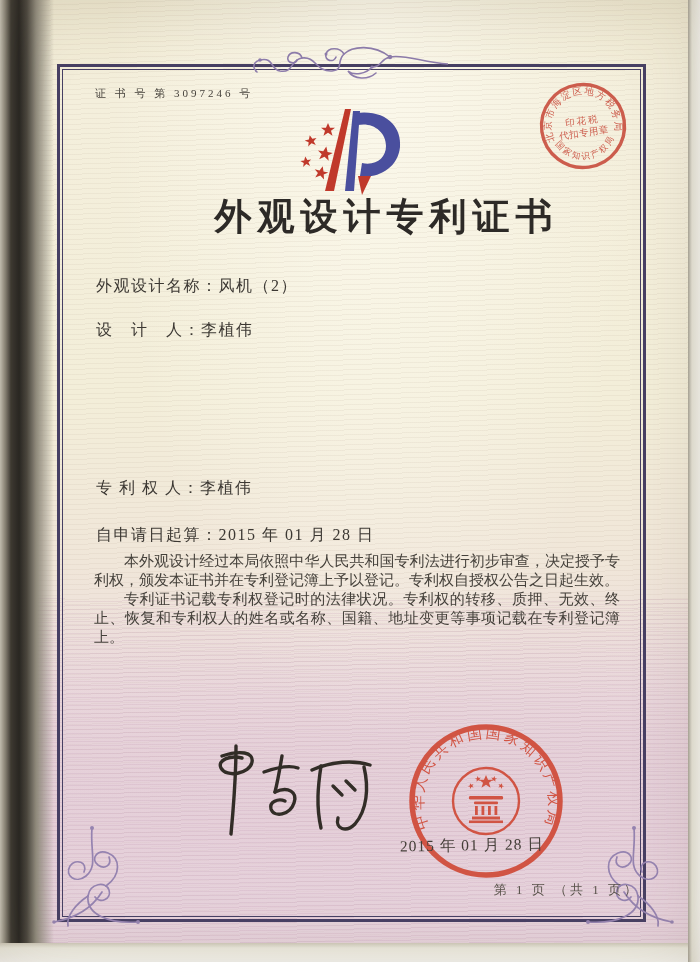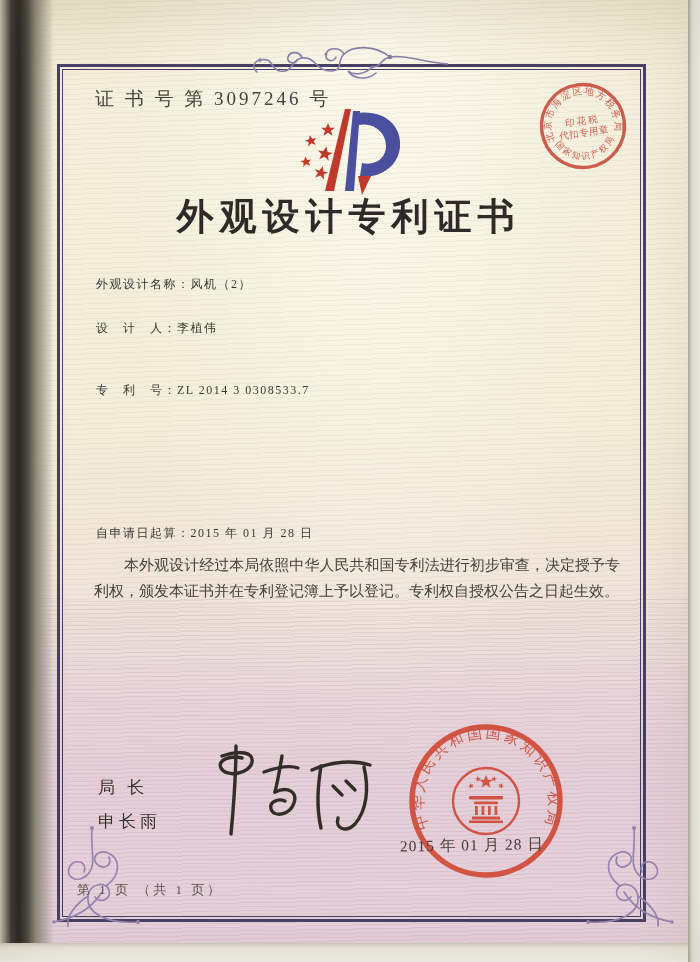--- a/index.html
+++ b/index.html
@@ -33,44 +33,44 @@
       background:linear-gradient(90deg,#a9a598 0,#e6e4d7 4px,#f3f2ec 100%);}
 
   
   .frame{position:absolute;left:21px;top:64px;width:583px;height:852px;
       border:3px solid #474064;}
   .frame-inner{position:absolute;inset:2px;border:1px solid #474064;}
 
   .ornament{position:absolute;z-index:3;}
 
   
-  .cert-number{position:absolute;left:59px;top:86px;font-size:19px;letter-spacing:3px;
+  .cert-number{position:absolute;left:59px;top:86px;font-size:11px;letter-spacing:3px;
       color:#46423c;z-index:4;}
   .logo{position:absolute;left:262px;top:101px;z-index:4;}
   .title{position:absolute;left:21px;top:192px;width:583px;margin:0;text-align:center;
-      font-size:37px;font-weight:bold;letter-spacing:6px;color:#2d2a27;z-index:4;}
-
-  .field{position:absolute;left:60px;font-size:12px;letter-spacing:1.5px;color:#3c3833;z-index:4;}
+      font-size:37px;font-weight:bold;letter-spacing:6px;color:#2d2a27;z-index:4;padding-left:38px;}
+
+  .field{position:absolute;left:60px;font-size:16px;letter-spacing:1.5px;color:#3c3833;z-index:4;}
   .f0{top:276px}.f1{top:320px}.f2{top:382px}.f3{top:429px}.f4{top:478px}.f5{top:525px}
 
   .body-text{position:absolute;left:58px;top:552px;width:526px;z-index:4;
-      font-size:15px;line-height:26px;color:#45413b;text-align:justify;}
+      font-size:15px;line-height:19px;color:#45413b;text-align:justify;}
   .body-text p{margin:0;text-indent:2em;}
 
   .signer{position:absolute;left:62px;top:776px;z-index:4;color:#37332d;}
   .signer div{font-size:17px;letter-spacing:4px;margin-bottom:11px;}
   .signature{position:absolute;left:158px;top:740px;z-index:5;}
 
   .seal{position:absolute;left:369px;top:720px;z-index:10;}
   .seal-date{position:absolute;left:364px;top:835px;width:170px;z-index:11;
       font-size:15.5px;letter-spacing:1px;color:#443e38;transform:rotate(-1deg);}
   .tax-seal{position:absolute;left:500px;top:79px;z-index:10;}
 
-  .footer{position:absolute;left:21px;top:881px;width:583px;text-align:left;
-      font-size:13px;letter-spacing:3px;color:#5a544c;z-index:4;padding-left:20px;}
+  .footer{position:absolute;left:21px;top:881px;width:583px;text-align:right;
+      font-size:13px;letter-spacing:3px;color:#5a544c;z-index:4;}
 </style>
 </head>
 <body>
 
 <div class="photo">
   <div class="page">
     <div class="texture-lines"></div>
     <div class="pink-wash"></div>
 
     <div class="frame">
@@ -145,35 +145,32 @@
     </svg>
 
     <h1 class="title">外观设计专利证书</h1>
 
     <div class="field f0">
       <span>外观设计名称：</span><span>风机（2）</span>
     </div>
     <div class="field f1">
       <span>设　计　人：</span><span>李植伟</span>
     </div>
-    <div class="field f2">
-      <span>专　利　号：</span><span>ZL 2014 3 0308533.7</span>
+    <div class="field f4">
+      <span>专 利 权 人：</span><span>李植伟</span>
     </div>
     <div class="field f5">
       <span>自申请日起算：</span><span>2015 年 01 月 28 日</span>
     </div>
 
     <div class="body-text">
       <p>本外观设计经过本局依照中华人民共和国专利法进行初步审查，决定授予专利权，颁发本证书并在专利登记簿上予以登记。专利权自授权公告之日起生效。</p>
-    </div>
-
-    <div class="signer">
-      <div>局 长</div>
-      <div>申长雨</div>
-    </div>
+      <p>专利证书记载专利权登记时的法律状况。专利权的转移、质押、无效、终止、恢复和专利权人的姓名或名称、国籍、地址变更等事项记载在专利登记簿上。</p>
+    </div>
+
 
     <svg class="signature" width="188" height="108" viewBox="0 0 188 108">
       <g stroke="#322d27" stroke-width="3.4" fill="none" stroke-linecap="round" stroke-linejoin="round">
         <path d="M28,16 C46,10 60,12 58,22 C56,34 32,38 27,28 C23,20 36,15 48,18"></path>
         <path d="M42,6 C42,32 40,62 37,94"></path>
         <path d="M88,16 C86,28 84,40 81,52"></path>
         <path d="M70,32 C84,27 96,25 104,28"></path>
         <path d="M81,52 C94,46 104,52 100,63 C96,75 80,78 77,69 C75,62 84,58 91,61"></path>
         <path d="M118,30 C138,21 160,20 176,25"></path>
         <path d="M127,26 C124,46 122,66 127,88"></path>

